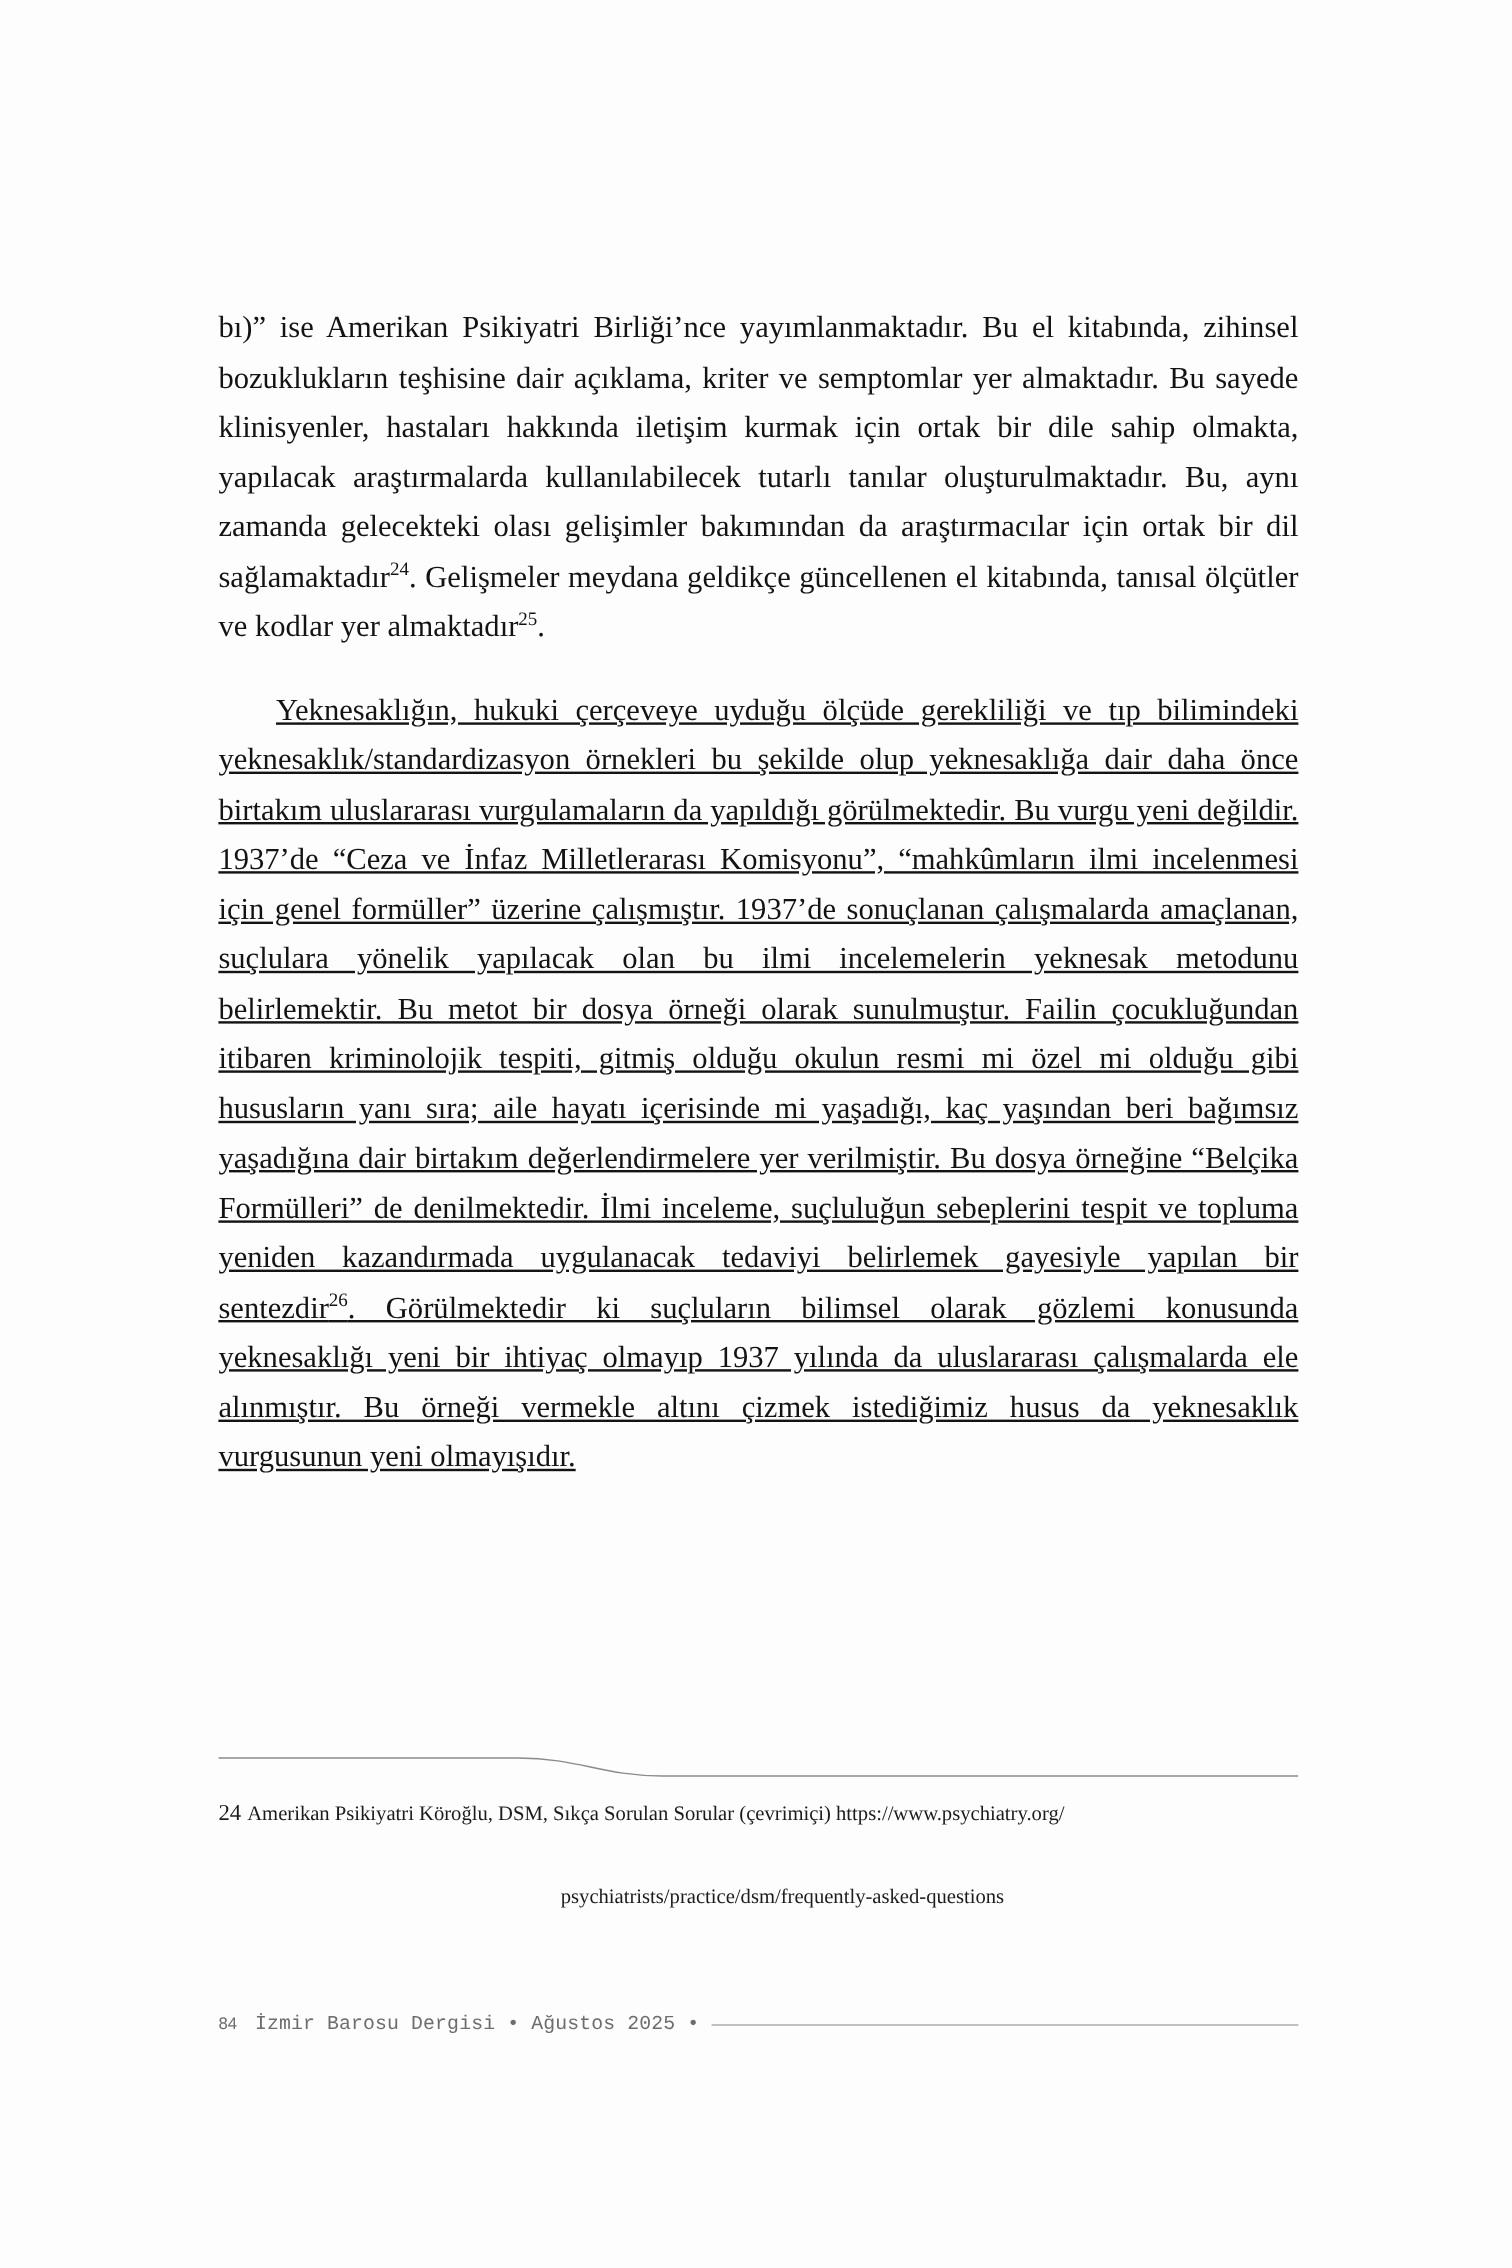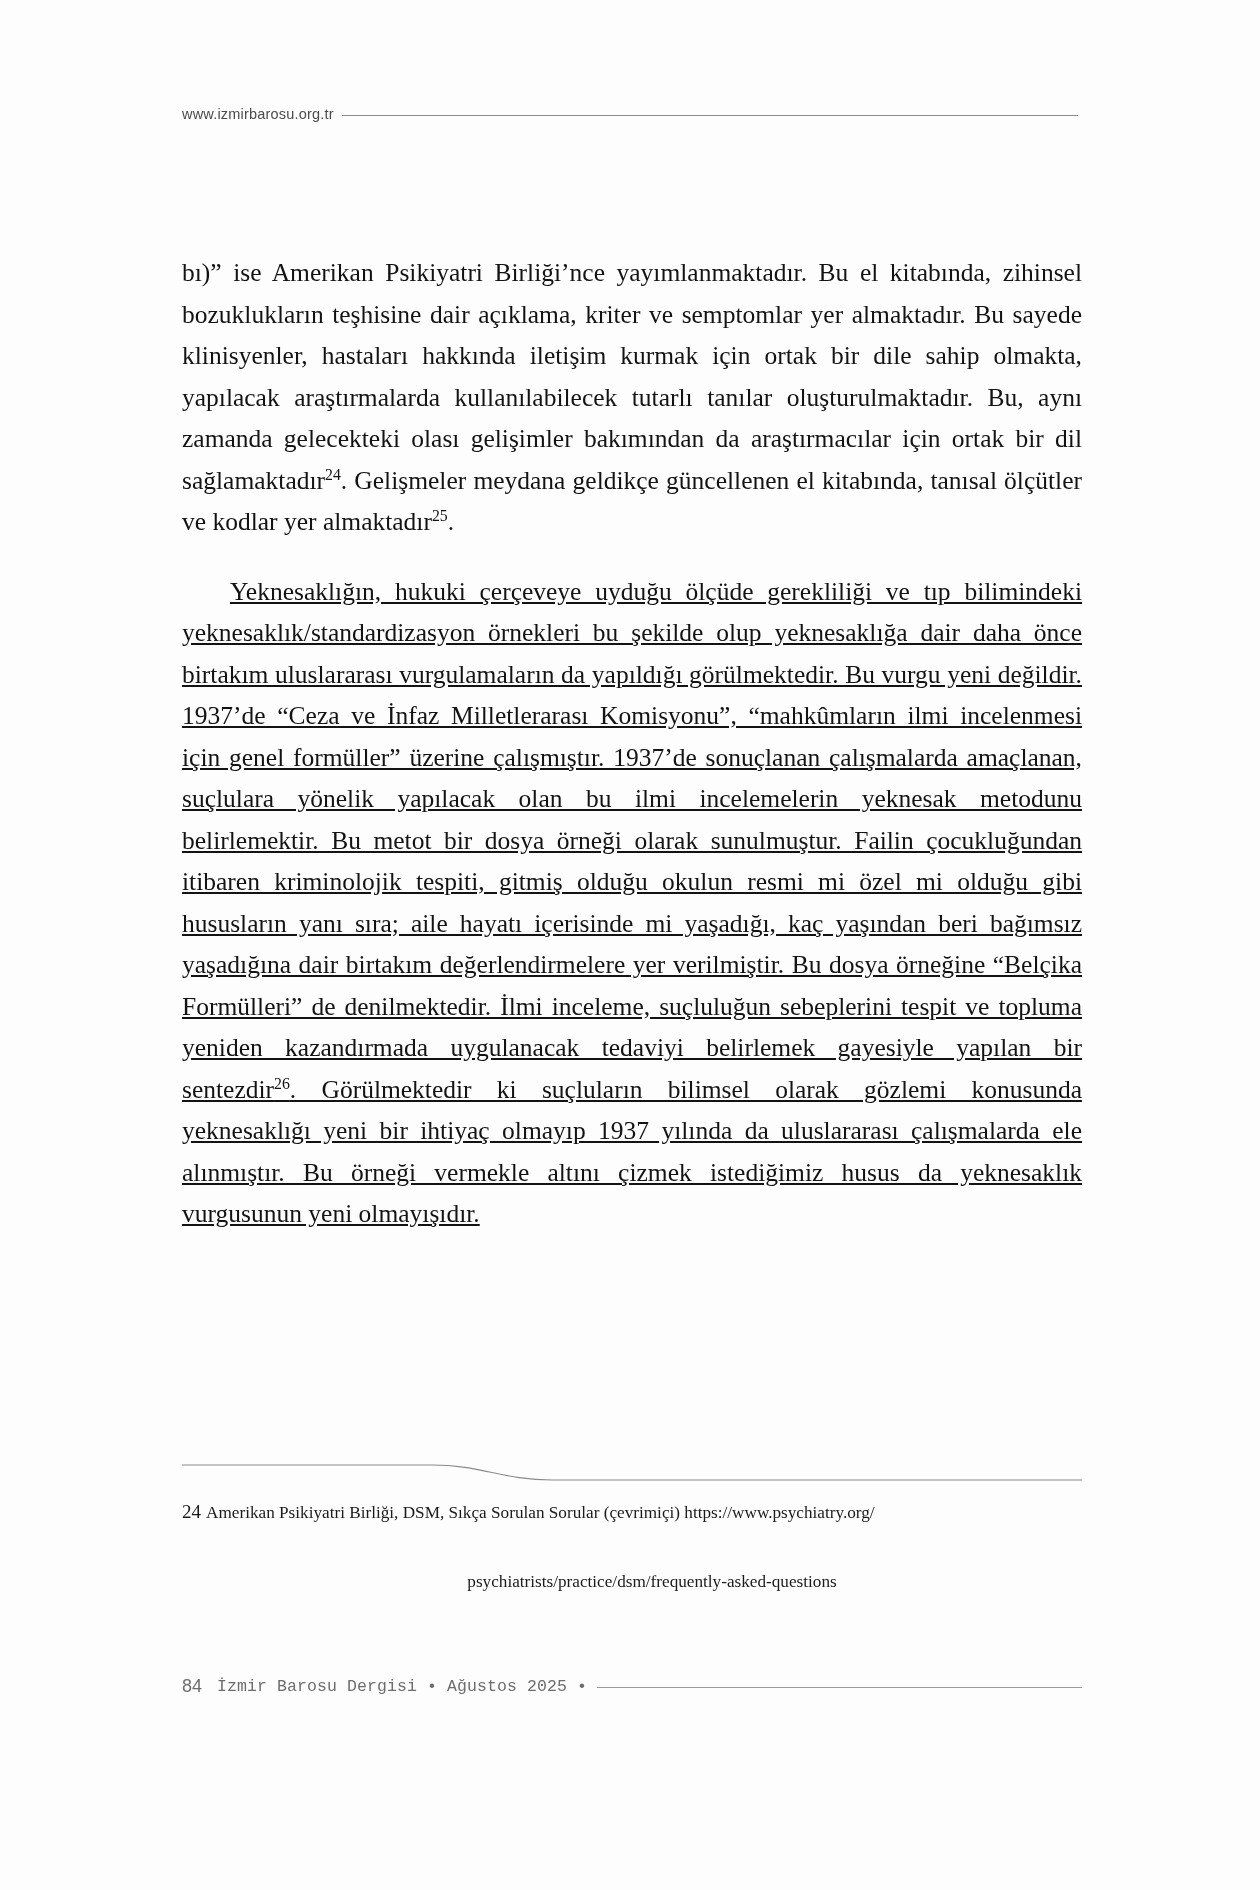--- a/index.html
+++ b/index.html
@@ -135,56 +135,52 @@
   }
   .footer-text {
     font-family: Liberation Mono, monospace;
     font-size: 16.5px;
     color: #6d6d6d;
     white-space: nowrap;
     letter-spacing: 0.1px;
   }
   .footer-page {
     font-family: "Liberation Sans", sans-serif;
-    font-size: 18px;
+    font-size: 14px;
     color: #6d6d6d;
     padding-right: 15px;
   }
   .footer-rule {
     flex: 1;
     height: 1px;
     background: #9a9a9a;
     margin-left: 10px;
     margin-top: 2px;
   }
 </style>
 </head>
 <body>
 
 <div class="page">
 
-  <div class="header">
-    <span class="header-url">www.izmirbarosu.org.tr</span>
-    <span class="header-rule"></span>
-  </div>
 
   <div class="content">
     <p class="body-par" id="para-1">bı)” ise Amerikan Psikiyatri Birliği’nce yayımlanmaktadır. Bu el kitabında, zihinsel bozuklukların teşhisine dair açıklama, kriter ve semptomlar yer almaktadır. Bu sayede klinisyenler, hastaları hakkında iletişim kurmak için ortak bir dile sahip olmakta, yapılacak araştırmalarda kullanılabilecek tutarlı tanılar oluşturulmaktadır. Bu, aynı zamanda gelecekteki olası gelişimler bakımından da araştırmacılar için ortak bir dil sağlamaktadır<sup>24</sup>. Gelişmeler meydana geldikçe güncellenen el kitabında, tanısal ölçütler ve kodlar yer almaktadır<sup>25</sup>.</p>
     <p class="body-par indent" id="para-2">Yeknesaklığın, hukuki çerçeveye uyduğu ölçüde gerekliliği ve tıp bilimindeki yeknesaklık/standardizasyon örnekleri bu şekilde olup yeknesaklığa dair daha önce birtakım uluslararası vurgulamaların da yapıldığı görülmektedir. Bu vurgu yeni değildir. 1937’de “Ceza ve İnfaz Milletlerarası Komisyonu”, “mahkûmların ilmi incelenmesi için genel formüller” üzerine çalışmıştır. 1937’de sonuçlanan çalışmalarda amaçlanan, suçlulara yönelik yapılacak olan bu ilmi incelemelerin yeknesak metodunu belirlemektir. Bu metot bir dosya örneği olarak sunulmuştur. Failin çocukluğundan itibaren kriminolojik tespiti, gitmiş olduğu okulun resmi mi özel mi olduğu gibi hususların yanı sıra; aile hayatı içerisinde mi yaşadığı, kaç yaşından beri bağımsız yaşadığına dair birtakım değerlendirmelere yer verilmiştir. Bu dosya örneğine “Belçika Formülleri” de denilmektedir. İlmi inceleme, suçluluğun sebeplerini tespit ve topluma yeniden kazandırmada uygulanacak tedaviyi belirlemek gayesiyle yapılan bir sentezdir<sup>26</sup>. Görülmektedir ki suçluların bilimsel olarak gözlemi konusunda yeknesaklığı yeni bir ihtiyaç olmayıp 1937 yılında da uluslararası çalışmalarda ele alınmıştır. Bu örneği vermekle altını çizmek istediğimiz husus da yeknesaklık vurgusunun yeni olmayışıdır.</p>
   </div>
 
   <div class="fn-sep-wrap">
     <svg width="900" height="22" viewBox="0 0 900 22" xmlns="http://www.w3.org/2000/svg">
       <path d="M0 3 L250 3 C300 3 320 18 370 18 L900 18" fill="none" stroke="#8a8a8a" stroke-width="1.1"></path>
     </svg>
   </div>
 
   <div class="footnotes">
     <div class="fn justify-both">
-      <span class="num">24</span><span>Amerikan Psikiyatri Birliği, DSM, Sıkça Sorulan Sorular (çevrimiçi) https://www.psychiatry.org/</span>
+      <span class="num">24</span><span>Amerikan Psikiyatri Köroğlu, DSM, Sıkça Sorulan Sorular (çevrimiçi) https://www.psychiatry.org/</span>
       <span class="fn-indent">psychiatrists/practice/dsm/frequently-asked-questions</span>
     </div>
   </div>
 
   <div class="footer">
     <span class="footer-page">84</span>
     <span class="footer-text">İzmir Barosu Dergisi • Ağustos 2025 •</span>
     <span class="footer-rule"></span>
   </div>
 

